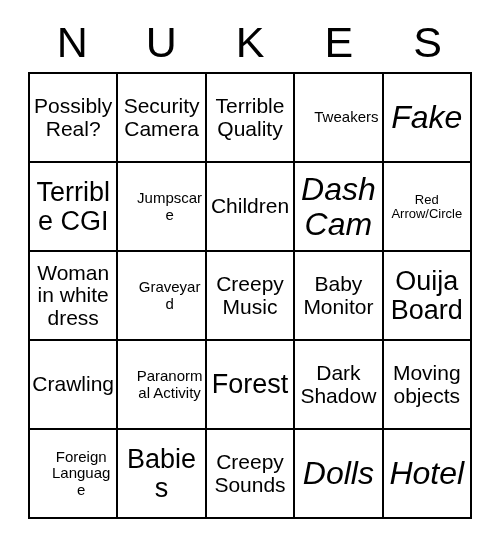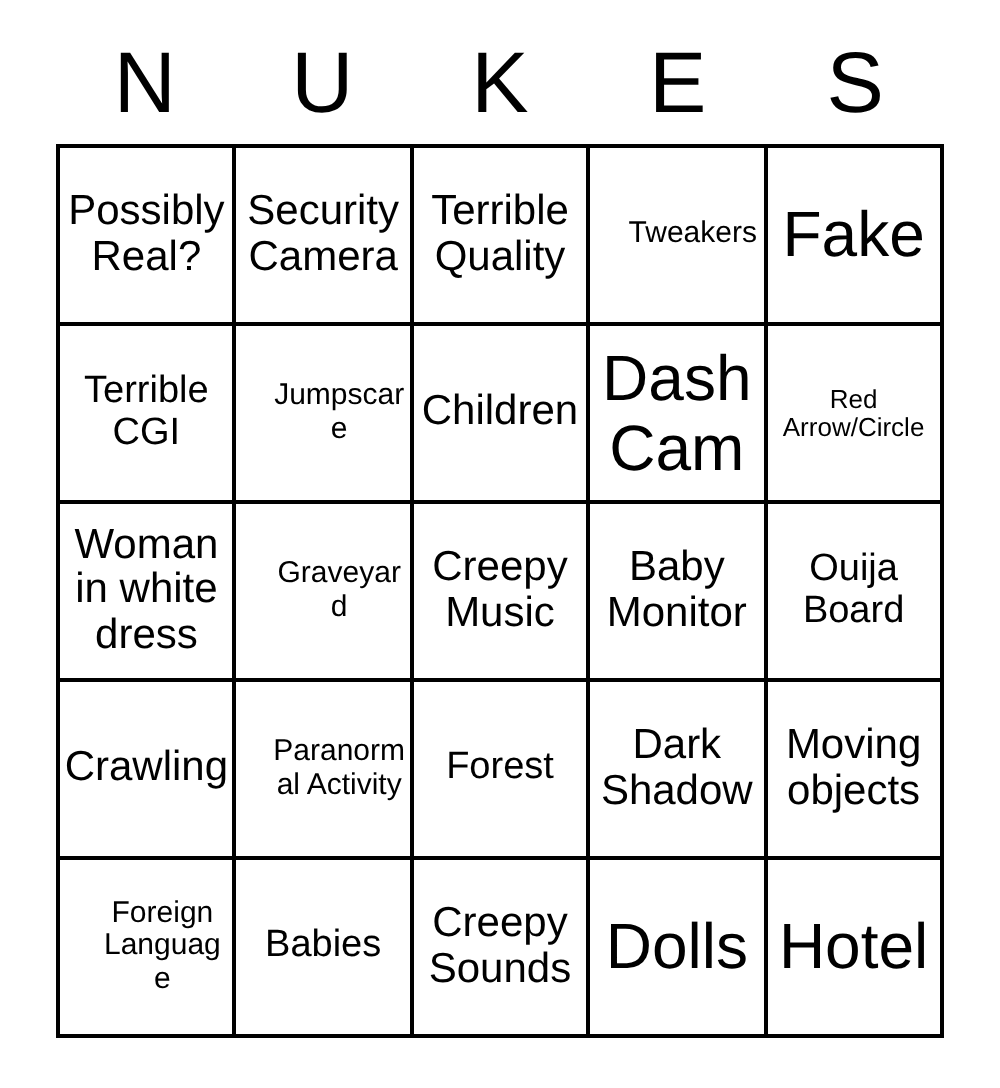--- a/index.html
+++ b/index.html
@@ -63,22 +63,22 @@
   .cell-text {
     display: block;
     width: 100%;
     padding: 0 2px;
     line-height: 1.07;
     word-wrap: break-word;
     box-sizing: border-box;
   }
 
   
-  .sz-xl  { font-size: 32px; }
-  .sz-lg  { font-size: 19px; }
+  .sz-xl  { font-size: 32px; font-style: italic; }
+  .sz-lg  { font-size: 27px; }
   .sz-md  { font-size: 21px; }
   .sz-sm  { font-size: 15px; padding-left: 18px; }
   .sz-xs  { font-size: 13px; }
 </style>
 </head>
 <body>
 
 <div id="bingo-card">
 
   <div id="bingo-header">

